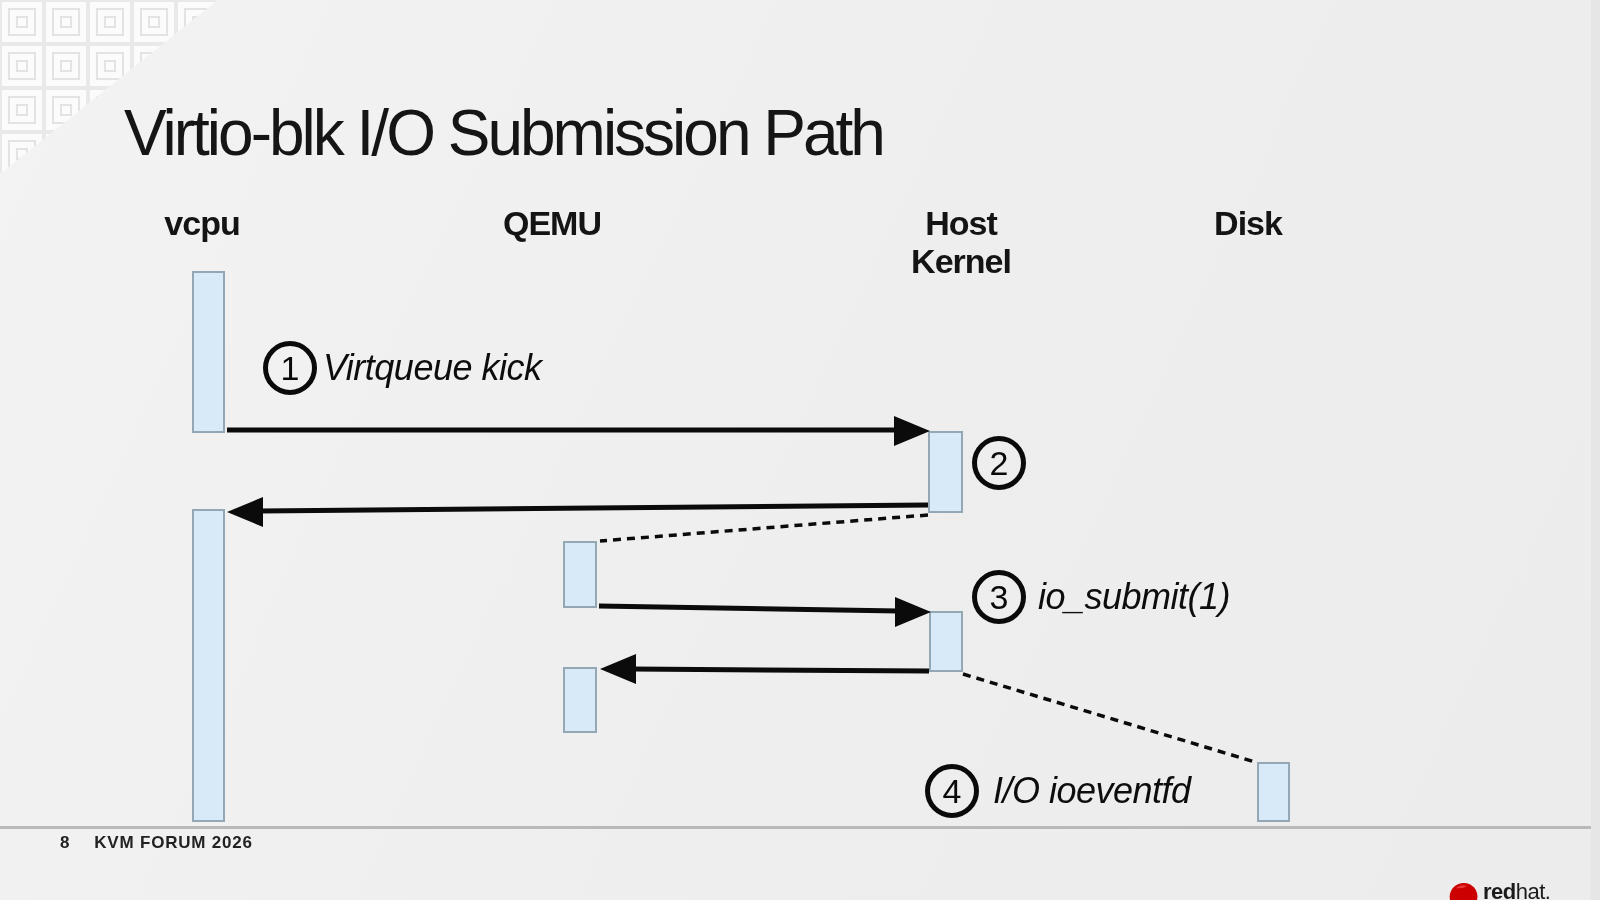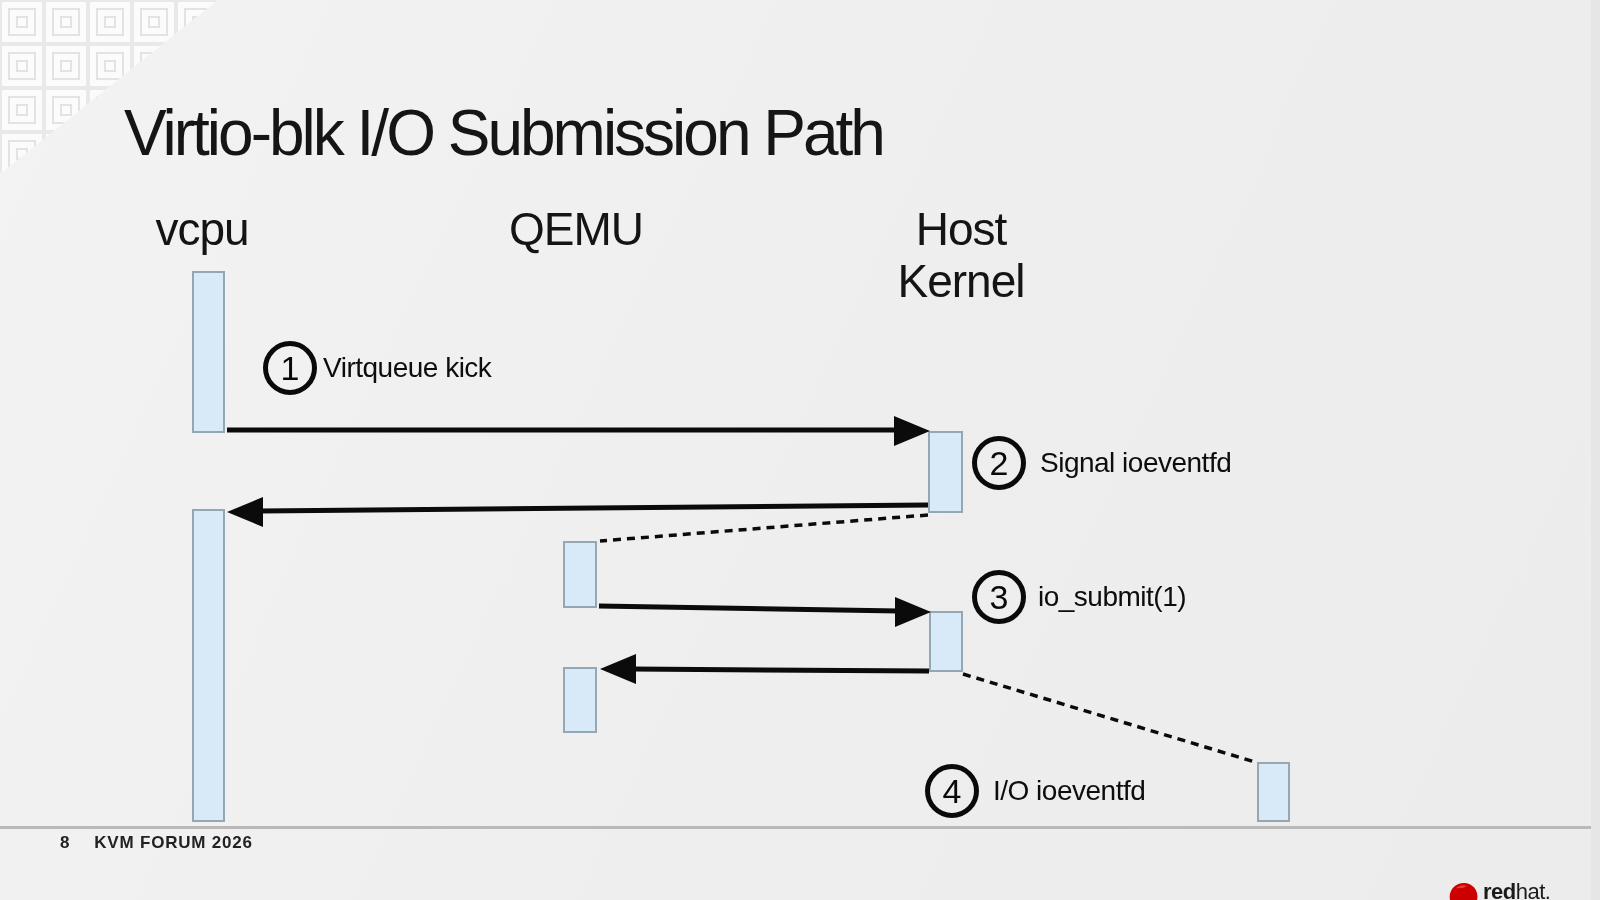--- a/index.html
+++ b/index.html
@@ -11,45 +11,45 @@
   .corner-pattern{
     position:absolute;left:0;top:0;
     clip-path:polygon(0 0,218px 0,0 174px);
   }
   .title{
     position:absolute;left:124px;top:100px;margin:0;
     font-size:64px;font-weight:400;letter-spacing:-3px;color:#151515;line-height:1.05;
   }
   .lane-label{
     position:absolute;top:204px;text-align:center;
-    font-size:46px;letter-spacing:-1px;line-height:1.12;color:#141414;
+    font-size:34px;letter-spacing:-1px;line-height:1.12;color:#141414;font-weight:bold;
   }
   .lane-vcpu{left:127px;width:150px;}
-  .lane-qemu{left:476px;width:200px;text-align:center;}
+  .lane-qemu{left:452px;width:200px;text-align:center;}
   .lane-host{left:876px;width:170px;}
   .lane-disk{left:1168px;width:160px;}
   .activation{
     position:absolute;box-sizing:border-box;
     background:#d8eaf7;border:2px solid #93a7b4;
   }
   .box-vcpu-1{left:192px;top:271px;width:33px;height:162px;}
   .box-vcpu-2{left:192px;top:509px;width:33px;height:313px;}
   .box-qemu-1{left:563px;top:541px;width:34px;height:67px;}
   .box-qemu-2{left:563px;top:667px;width:34px;height:66px;}
   .box-hk-1{left:928px;top:431px;width:35px;height:82px;}
   .box-hk-2{left:929px;top:611px;width:34px;height:61px;}
   .box-disk{left:1257px;top:762px;width:33px;height:60px;}
   .arrow-layer{position:absolute;left:0;top:0;pointer-events:none;}
   .step{position:absolute;display:flex;align-items:center;}
   .step-badge{
     box-sizing:content-box;width:44px;height:44px;border:5px solid #0a0a0a;border-radius:50%;
     display:flex;align-items:center;justify-content:center;
     font-size:34px;color:#0a0a0a;background:transparent;flex:0 0 auto;
   }
-  .step-text{font-size:28px;letter-spacing:-0.5px;color:#0d0d0d;white-space:nowrap;}
+  .step-text{font-size:36px;letter-spacing:-0.5px;color:#0d0d0d;white-space:nowrap;font-style:italic;}
   .step-1{left:263px;top:341px;gap:6px;}
   .step-2{left:972px;top:436px;gap:14px;}
   .step-3{left:972px;top:570px;gap:12px;}
   .step-4{left:925px;top:764px;gap:14px;}
   .footer-line{position:absolute;left:0;top:826px;width:1600px;height:3px;background:#b9b9b9;}
   .footer-left{
     position:absolute;left:60px;top:833px;display:flex;gap:24px;align-items:baseline;
     font-size:17px;font-weight:700;letter-spacing:0.8px;color:#222;
   }
   .logo{position:absolute;left:1443px;top:839px;display:flex;align-items:flex-start;margin-top:40px;}
@@ -72,20 +72,21 @@
     </defs>
     <rect width="230" height="176" fill="#fbfbfb"></rect>
     <rect width="230" height="176" fill="url(#sqpat)"></rect>
   </svg>
 
   <h1 class="title">Virtio-blk I/O Submission Path</h1>
 
   <div class="lane-label lane-vcpu">vcpu</div>
   <div class="lane-label lane-qemu">QEMU</div>
   <div class="lane-label lane-host">Host Kernel</div>
+  <div class="lane-label lane-disk">Disk</div>
 
   <div class="activation box-vcpu-1"></div>
   <div class="activation box-vcpu-2"></div>
   <div class="activation box-qemu-1"></div>
   <div class="activation box-qemu-2"></div>
   <div class="activation box-hk-1"></div>
   <div class="activation box-hk-2"></div>
   <div class="activation box-disk"></div>
 
   <svg class="arrow-layer" width="1600" height="900">
@@ -106,21 +107,20 @@
 
     <line x1="963" y1="674" x2="1255" y2="762" stroke="#0b0b0b" stroke-width="3.5" stroke-dasharray="8 6"></line>
   </svg>
 
   <div class="step step-1">
     <span class="step-badge">1</span>
     <span class="step-text">Virtqueue kick</span>
   </div>
   <div class="step step-2">
     <span class="step-badge">2</span>
-    <span class="step-text">Signal ioeventfd</span>
   </div>
   <div class="step step-3">
     <span class="step-badge">3</span>
     <span class="step-text">io_submit(1)</span>
   </div>
   <div class="step step-4">
     <span class="step-badge">4</span>
     <span class="step-text">I/O ioeventfd</span>
   </div>
 

